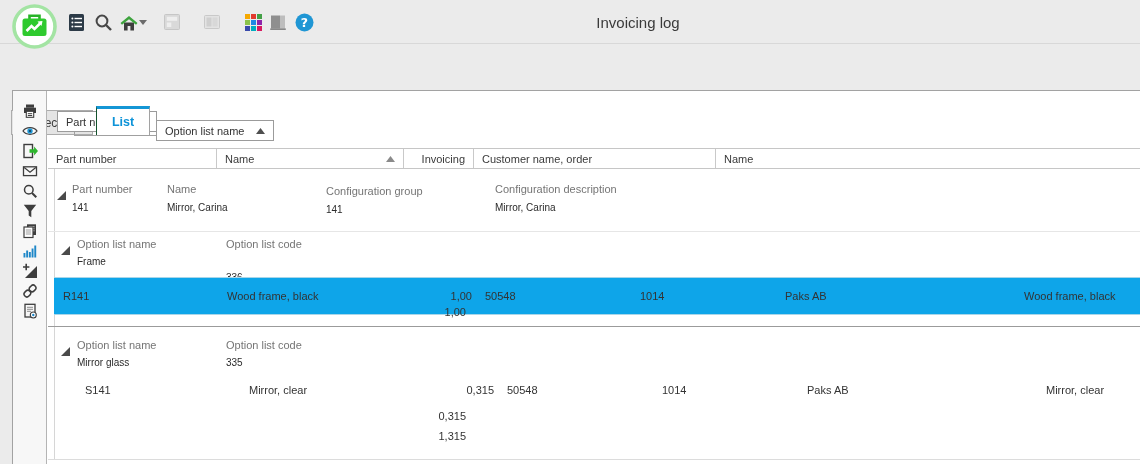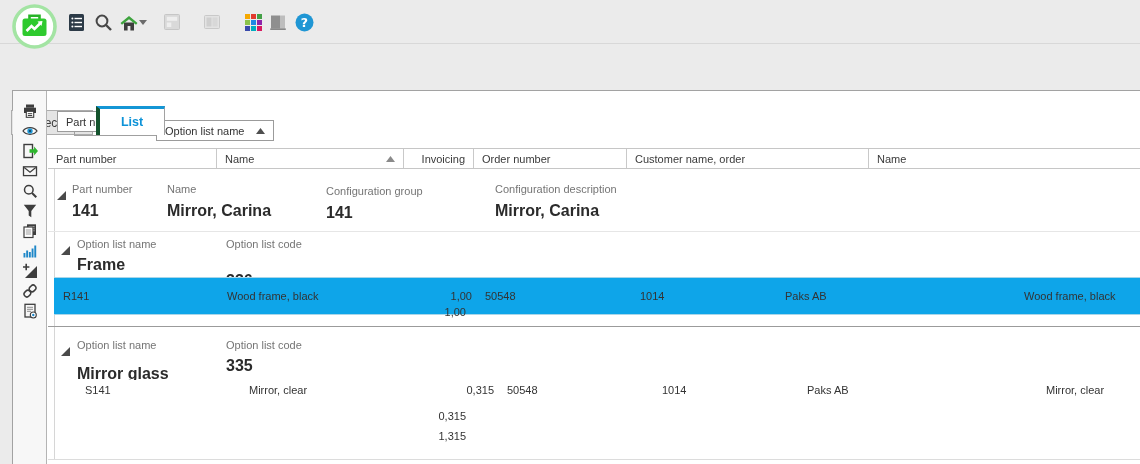--- a/index.html
+++ b/index.html
@@ -13,22 +13,22 @@
   .logo { position: absolute; left: 12px; top: 4px; width: 45px; height: 45px; z-index: 5; }
   .tb-icon { position: absolute; top: 0; height: 44px; display: flex; align-items: center; justify-content: center; width: 24px; }
   .caret-down { width: 0; height: 0; border-left: 4px solid transparent; border-right: 4px solid transparent; border-top: 5px solid #6b6b6b; }
   .app-title { position: absolute; top: 0; height: 44px; left: calc(50% + 68px); transform: translateX(-50%);
                display: flex; align-items: center; font-size: 15px; color: #3a3a3a; white-space: nowrap; }
 
   
   .tabstrip { position: absolute; left: 0; top: 44px; width: 1140px; height: 47px; background: #ebebeb; }
   .tab { position: absolute; display: flex; align-items: center; justify-content: center; font-size: 12px; cursor: default; }
   .tab-inactive { left: 11px; top: 66px; width: 82px; height: 25px; background: #e4e4e4; border: 1px solid #acacac; color: #3c3c3c; z-index: 2; }
-  .tab-active { left: 96px; top: 62px; width: 69px; height: 29px; background: #ffffff;
-                border-top: 3px solid #1496d5; border-left: 4px solid #14532d; border-right: 1px solid #a2a2a2;
+  .tab-active { left: 96px; top: 62px; width: 54px; height: 29px; background: #ffffff;
+                border-top: 3px solid #1496d5; border-left: 1px solid #14532d; border-right: 1px solid #a2a2a2;
                 color: #0d93d8; font-weight: bold; font-size: 12.5px; z-index: 4; }
 
   
   .panel { position: absolute; left: 12px; top: 90px; width: 1128px; height: 374px; background: #ffffff;
            border-top: 1px solid #a2a2a2; border-left: 1px solid #a2a2a2; z-index: 1; }
 
   
   .side-toolbar { position: absolute; left: 13px; top: 91px; width: 34px; height: 373px; background: #f7f7f7;
                   border-right: 1px solid #b4b4b4; z-index: 3;
                   display: flex; flex-direction: column; align-items: center; padding-top: 12px; gap: 4px; }
@@ -50,21 +50,21 @@
   .c-cno { width: 143px; } .c-cname { width: 242px; } .c-name2 { flex: 1; border-right: none; }
   .hcell.spread { justify-content: space-between; padding-right: 8px; }
 
   .indent-line { position: absolute; left: 54px; top: 148px; width: 1px; height: 311px; background: #d6d6d6; z-index: 2; }
 
   
   .group-block { position: absolute; left: 48px; width: 1092px; z-index: 2; }
   .expander { position: absolute; }
   .gfield { position: absolute; white-space: nowrap; }
   .glabel { font-size: 11px; color: #757575; }
-  .gvalue { font-size: 16px; font-weight: bold; color: #2b2b2b; }
+  .gvalue { font-size: 10px; font-weight: normal; color: #2b2b2b; }
 
   
   .data-row { position: absolute; left: 48px; width: 1092px; height: 20px; display: flex; align-items: center;
               font-size: 11px; color: #333; z-index: 2; background: #fff; }
   .data-row.selected { height: 38px; background: #0ea5e9; border-top: 1px solid #a9d6e9; border-bottom: 1px solid #a9d6e9; margin-left: 6px; }
   .dcell { white-space: nowrap; overflow: hidden; } .dcell.pl4 { padding-left: 4px; } .dcell.pl5 { padding-left: 5px; }
   .dcell.pl7 { padding-left: 7px; } .dcell.pl9 { padding-left: 9px; } .dcell.pl6 { padding-left: 6px; }
   .dcell.right { text-align: right; padding-right: 8px; }
 
   .sum-row { position: absolute; left: 48px; width: 1092px; height: 20px; display: flex; align-items: center;
@@ -154,20 +154,21 @@
       </svg>
     </div>
 
     <div class="tb-icon" style="left:292px">
       <svg width="19" height="19" viewBox="0 0 19 19">
         <circle cx="9.5" cy="9.5" r="9" fill="#1f96d4"></circle>
         <text x="9.5" y="14" text-anchor="middle" font-size="12.5" font-weight="bold" fill="#ffffff" font-family="DejaVu Sans, sans-serif">?</text>
       </svg>
     </div>
 
+    <div class="app-title">Invoicing log</div>
   </div>
 
   <div class="tabstrip">
     <div class="tab tab-inactive">Selection</div>
     <div class="tab tab-active">List</div>
   </div>
 
   <div class="panel"></div>
 
   <div class="side-toolbar">
@@ -275,21 +276,20 @@
 
   <div class="grid-header">
     <div class="hcell c-pn">Part number</div>
     <div class="hcell c-name spread">
       <span>Name</span>
       <svg width="9" height="6">
           <polygon points="4.5,0 9,6 0,6" fill="#8a8a8a"></polygon>
         </svg>
     </div>
     <div class="hcell c-qty right">Invoicing</div>
-    <div class="hcell c-ord">Order number</div>
     <div class="hcell c-cname">Customer name, order</div>
     <div class="hcell c-name2">Name</div>
   </div>
 
   <div class="indent-line"></div>
 
   <div class="group-block" style="top:172px; height:58px;">
     <div class="expander" style="left:9px; top:14px;">
       <svg width="9" height="9">
           <polygon points="9,0 9,9 0,9" fill="#4a4a4a"></polygon>
@@ -350,21 +350,21 @@
   <div class="hline" style="top:326px; background:#9b9b9b;"></div>
 
   <div class="group-block" style="top:332px; height:44px;">
     <div class="expander" style="left:13px; top:10px;">
       <svg width="9" height="9">
           <polygon points="9,0 9,9 0,9" fill="#4a4a4a"></polygon>
         </svg>
     </div>
     <div class="gfield" style="left:29px; top:7px;">
       <div class="glabel">Option list name</div>
-      <div class="gvalue" style="margin-top:14px">Mirror glass</div>
+      <div class="gvalue" style="margin-top:6px">Mirror glass</div>
     </div>
     <div class="gfield" style="left:178px; top:7px;">
       <div class="glabel">Option list code</div>
       <div class="gvalue" style="margin-top:6px">335</div>
     </div>
   </div>
 
   <div class="data-row" style="top:380px;margin-left:28px;">
     <div class="dcell c-pn pl9">S141</div>
     <div class="dcell c-name pl4">Mirror, clear</div>

